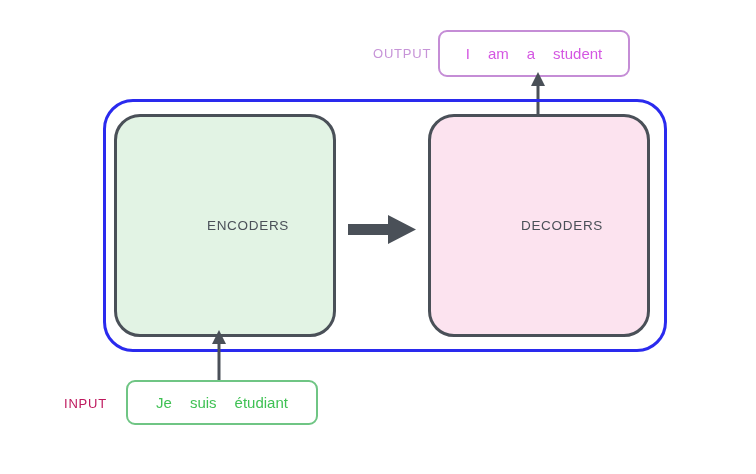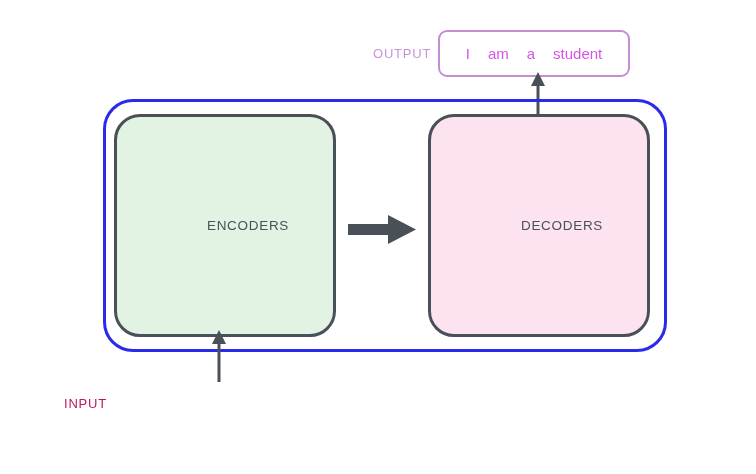--- a/index.html
+++ b/index.html
@@ -192,14 +192,19 @@
 
   <div class="thin-arrow arrow-input">
     <svg width="22" height="52" viewBox="0 0 22 52" xmlns="http://www.w3.org/2000/svg">
       <line x1="11" y1="52" x2="11" y2="11" stroke="#4a5058" stroke-width="3"></line>
       <polygon points="11,0 18,14 4,14" fill="#4a5058"></polygon>
     </svg>
   </div>
 
   <div class="caption caption-input">INPUT</div>
 
+  <div class="token-box input-box">
+    <span class="tok">Je</span>
+    <span class="tok">suis</span>
+    <span class="tok">étudiant</span>
+  </div>
 
 </div>
 
 </body></html>

